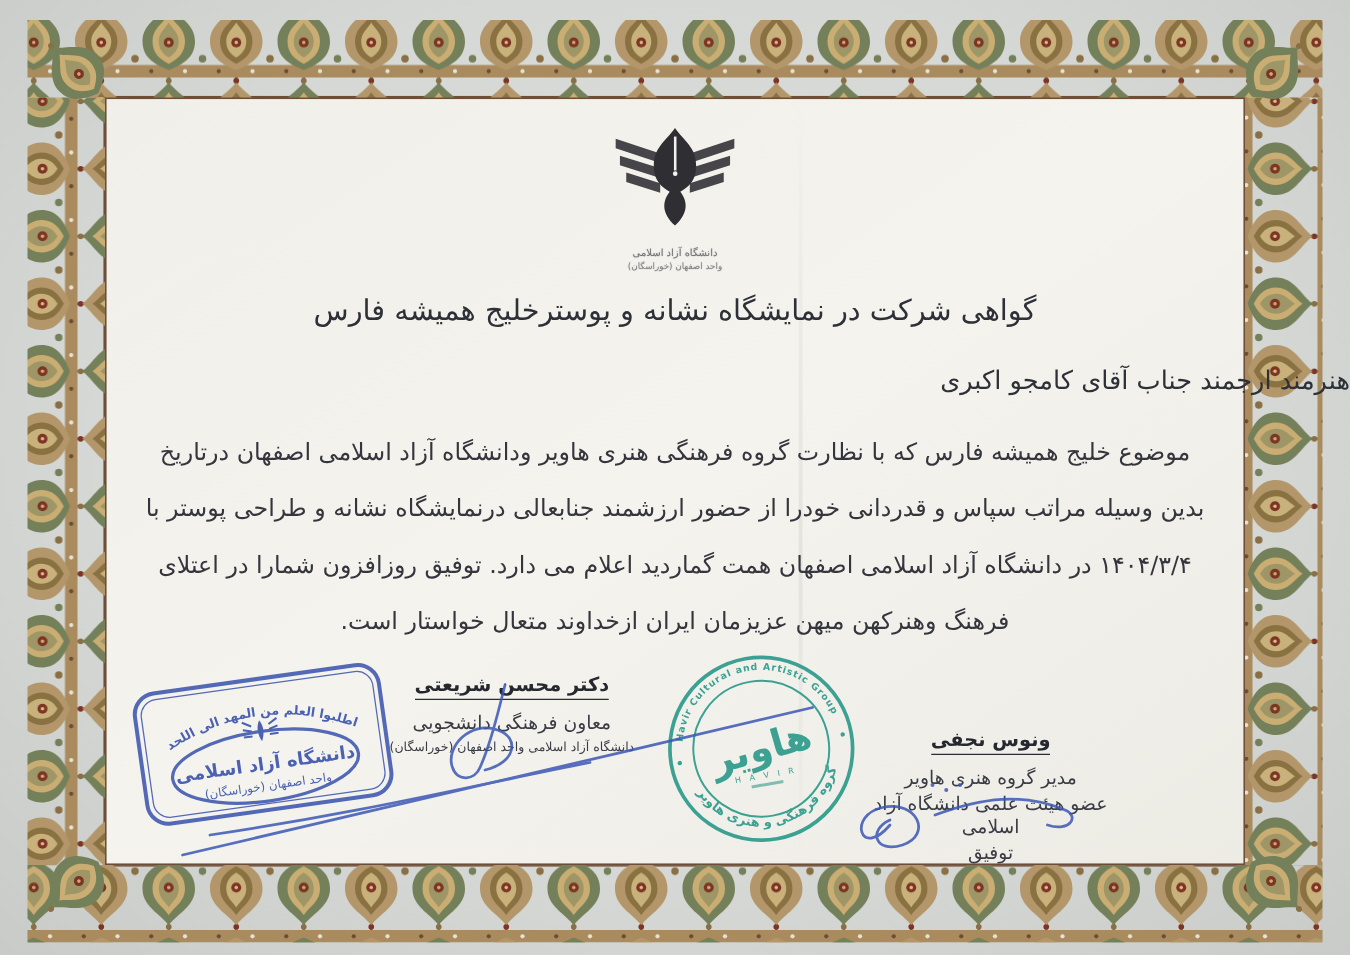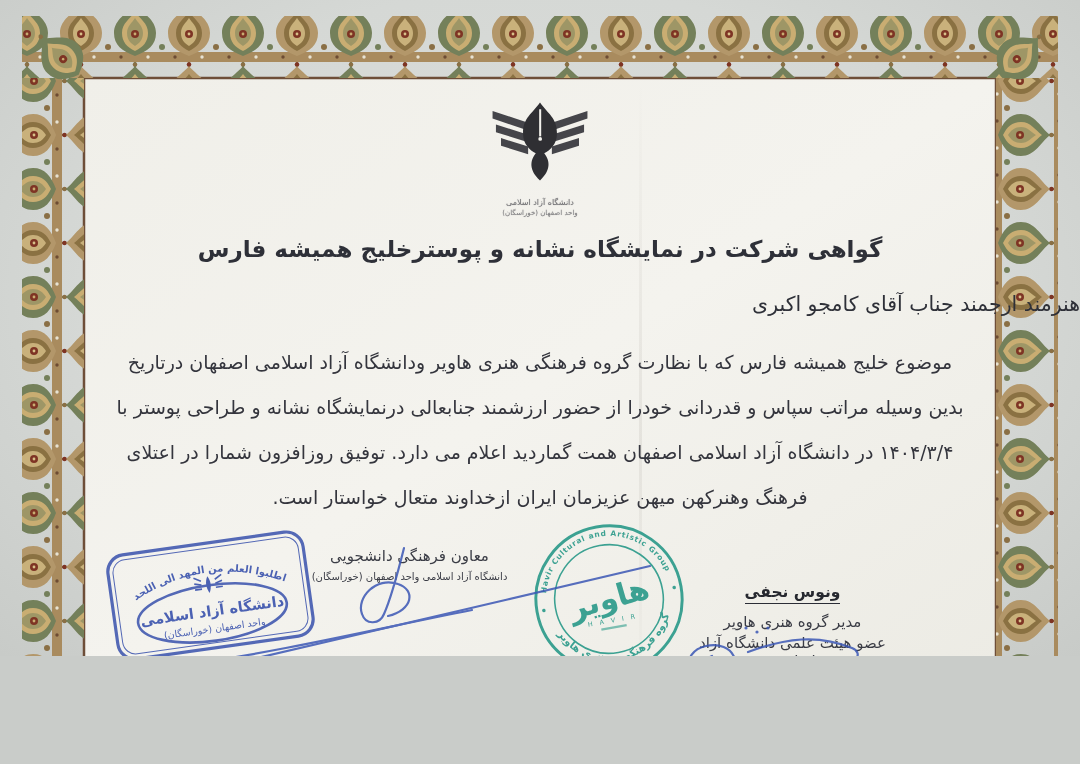--- a/index.html
+++ b/index.html
@@ -1,30 +1,30 @@
 <!DOCTYPE html>
 <html lang="fa"><head>
 <meta charset="utf-8">
 <style>
   html,body{margin:0;padding:0;background:#c9ccc9;}
   .certificate{
-    position:relative;width:1080px;height:656px;overflow:hidden;
+    position:relative;width:1080px;height:764px;overflow:hidden;
     background:radial-gradient(ellipse at 50% 45%, #dcdedb 0%, #d5d8d5 60%, #c8cbc8 100%);
     font-family:"DejaVu Sans",sans-serif;
   }
   .border-svg,.ink-overlay{position:absolute;left:0;top:0;width:1080px;height:764px;}
   .ink-overlay{pointer-events:none;z-index:6;}
   .border-svg{z-index:1;}
   .fold{position:absolute;left:639px;top:80px;width:3px;height:612px;z-index:2;
     background:linear-gradient(to bottom,rgba(90,80,70,0) 0%,rgba(90,80,70,.07) 40%,rgba(90,80,70,.09) 60%,rgba(90,80,70,0) 100%);}
   .logo-block{position:absolute;left:430px;top:94px;width:220px;text-align:center;z-index:3;}
   .logo-cap{font-size:8px;color:#55555a;opacity:.8;letter-spacing:.4px;line-height:10px;text-shadow:0 0 1px rgba(80,80,85,.55);}
   .logo-cap.b{font-size:7px;opacity:.7;}
   .title{position:absolute;top:236px;left:0;width:100%;text-align:center;z-index:3;
-    font-size:23px;font-weight:bold;color:#2e3038;letter-spacing:0;}
+    font-size:23px;font-weight:normal;color:#2e3038;letter-spacing:0;}
   .recipient{position:absolute;top:292px;left:0;width:100%;text-align:right;z-index:3;
     font-size:20.5px;font-weight:normal;color:#2e3038;}
   .bodytext{position:absolute;top:340px;left:105px;width:870px;z-index:3;text-align:center;
     font-size:19px;line-height:45px;color:#34353d;}
   .stamp-blue{position:absolute;left:108px;top:538px;width:205px;height:115px;z-index:4;transform:rotate(-8deg);opacity:.92;}
   .stamp-green{position:absolute;left:530px;top:520px;width:158px;height:158px;z-index:4;transform:rotate(-10deg);opacity:.93;}
   .sig-block{position:absolute;z-index:3;text-align:center;color:#26282f;}
   .sig-mid{left:292px;top:538px;width:235px;}
   .sig-right{left:690px;top:538px;width:205px;margin-top:44px;}
   .sig-name{font-size:15.5px;font-weight:bold;display:inline-block;
@@ -147,20 +147,21 @@
         <path d="M95,42 l-7,-4 M95,46 l-7,-2 M95,50 l-7,0" fill="none"></path>
         <path d="M109,42 l7,-4 M109,46 l7,-2 M109,50 l7,0" fill="none"></path>
         <path d="M102,38 C99,43 99,49 102,55 C105,49 105,43 102,38 Z" stroke="none"></path>
       </g>
       <text x="102" y="78" font-size="14.5" font-weight="bold" fill="#3d55ae" text-anchor="middle">دانشگاه آزاد اسلامی</text>
       <text x="102" y="94" font-size="9.5" fill="#3d55ae" text-anchor="middle">واحد اصفهان (خوراسگان)</text>
     </svg>
   </div>
 
   <div class="sig-block sig-mid" dir="rtl">
+    <div><span class="sig-name">دکتر محسن شریعتی</span></div>
     <div class="sig-role">معاون فرهنگی دانشجویی</div>
     <div class="sig-role sm">دانشگاه آزاد اسلامی واحد اصفهان (خوراسگان)</div>
   </div>
 
   <div class="stamp-green">
     <svg width="158" height="158" viewBox="0 0 160 160" xmlns="http://www.w3.org/2000/svg">
       <circle cx="80" cy="80" r="74" fill="none" stroke="#2f9c8c" stroke-width="3"></circle>
       <circle cx="80" cy="80" r="55" fill="none" stroke="#2f9c8c" stroke-width="1.6"></circle>
       <path id="hArcT" d="M16,80 A64,64 0 0 1 144,80" fill="none"></path>
       <text font-size="7.6" font-weight="bold" letter-spacing="0.8" fill="#2f9c8c">

